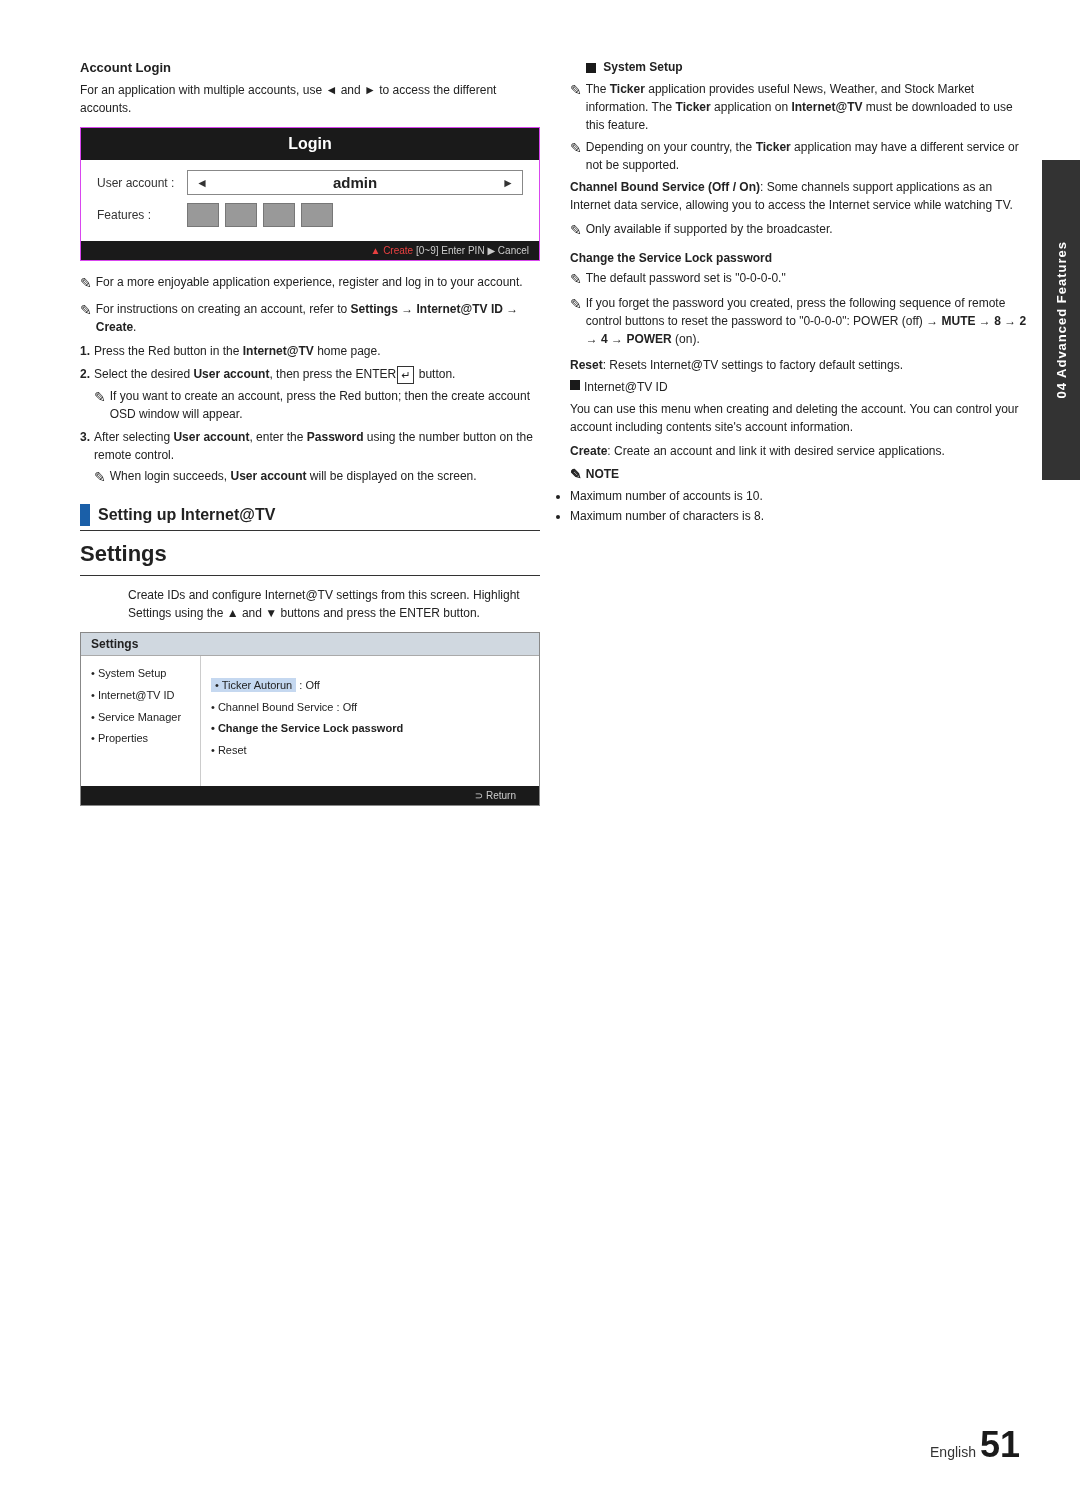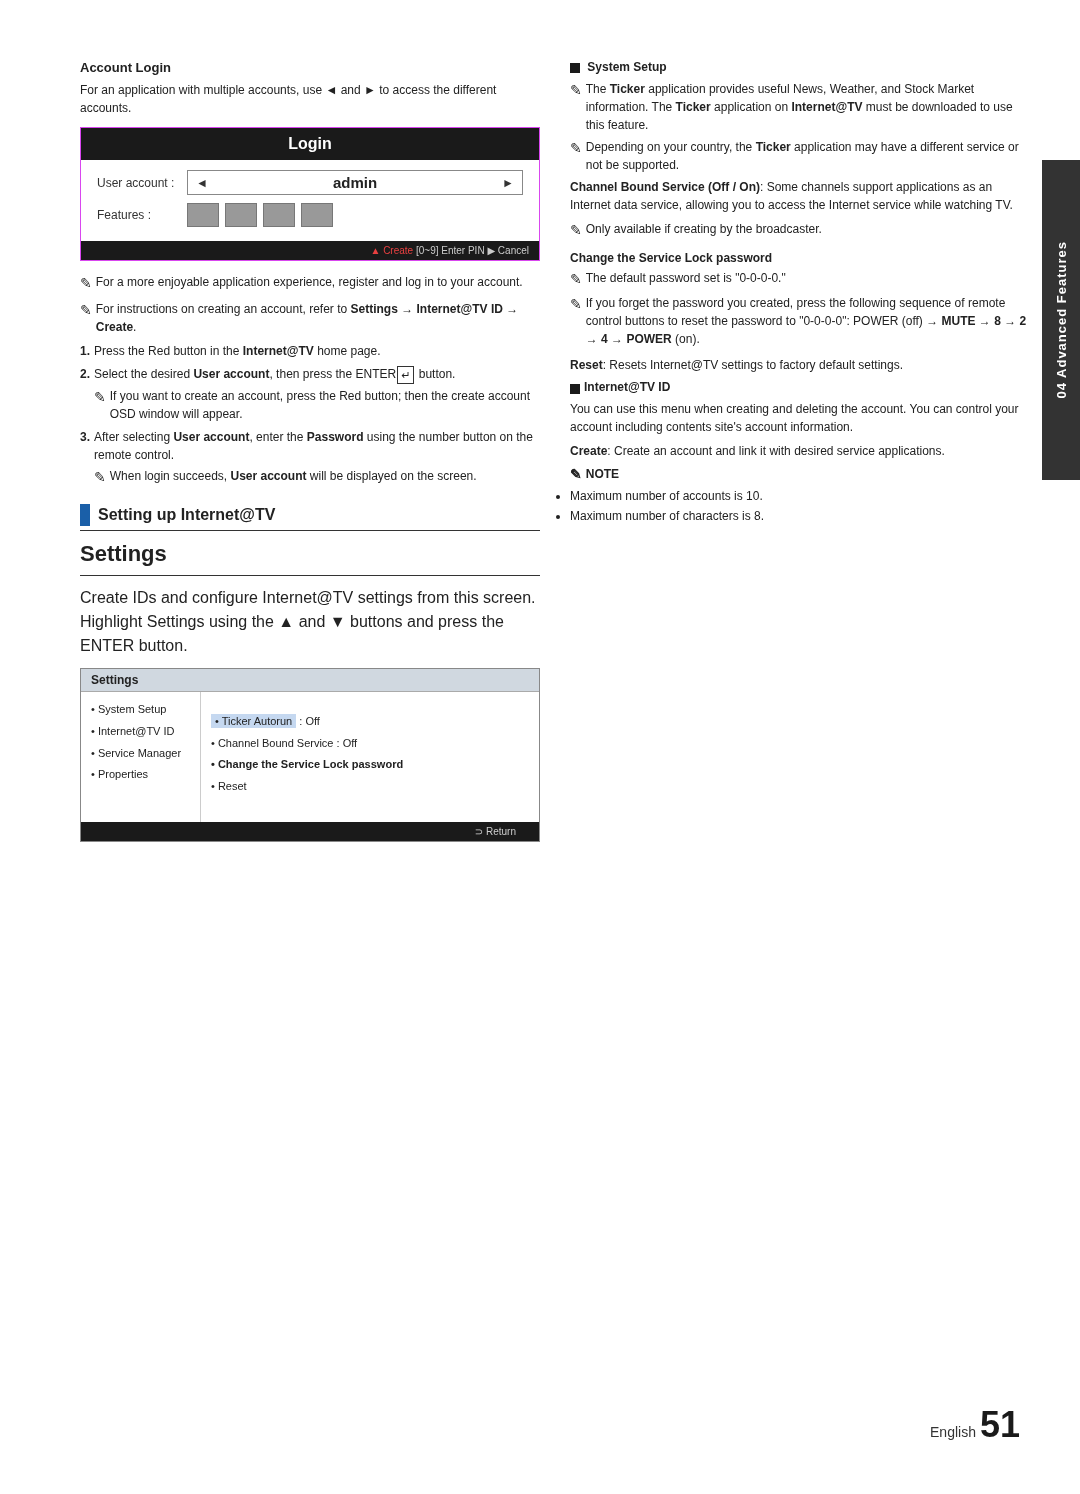--- a/index.html
+++ b/index.html
@@ -243,23 +243,24 @@
     }
 
     
     .settings-heading {
       font-size: 22px;
       font-weight: bold;
       margin-bottom: 8px;
     }
 
     .settings-desc {
-      font-size: 16px;
+      font-size: 12px;
       line-height: 1.5;
       margin-bottom: 10px;
+      margin-left: 48px;
     }
 
     
     .settings-box {
       border: 1px solid #888;
       background: #fff;
       margin-top: 4px;
     }
 
     .settings-box-header {
@@ -324,20 +325,21 @@
       background: #1a1a1a;
       margin-right: 4px;
       vertical-align: middle;
     }
 
     .right-section-title {
       font-size: 12px;
       font-weight: bold;
       margin-bottom: 6px;
       margin-top: 0;
+      margin-left: 16px;
     }
 
     .right-body-text {
       font-size: 12px;
       line-height: 1.5;
       margin-bottom: 6px;
     }
 
     .right-note {
       display: flex;
@@ -354,23 +356,23 @@
     }
 
     .reset-text {
       font-size: 12px;
       line-height: 1.5;
       margin: 8px 0 6px 0;
     }
 
     .internet-tv-title {
       display: flex;
-      align-items: flex-end;
-      font-size: 12px;
-      font-weight: bold;
+      align-items: flex-start;
+      font-size: 12px;
+      font-weight: normal;
       margin: 6px 0 6px 0;
     }
 
     .note-box {
       margin: 6px 0;
     }
 
     .note-header {
       display: flex;
       align-items: center;
@@ -380,21 +382,21 @@
     }
 
     .bullet-list {
       font-size: 12px;
       line-height: 1.7;
     }
 
     
     .page-footer {
       position: absolute;
-      bottom: 48px;
+      bottom: 28px;
       right: 60px;
       display: flex;
       align-items: baseline;
       gap: 4px;
     }
 
     .page-english {
       font-size: 14px;
       color: #333;
     }
@@ -542,21 +544,21 @@
           </div>
           <div class="right-note">
             <span class="note-icon">✎</span>
             <span>Depending on your country, the <strong>Ticker</strong> application may have a different service or not be supported.</span>
           </div>
           <div class="right-body-text">
             <strong>Channel Bound Service (Off / On)</strong>: Some channels support applications as an Internet data service, allowing you to access the Internet service while watching TV.
           </div>
           <div class="right-note">
             <span class="note-icon">✎</span>
-            <span>Only available if creating by the broadcaster.</span>
+            <span>Only available if supported by the broadcaster.</span>
           </div>
 
           <div class="change-lock-title">Change the Service Lock password</div>
           <div class="right-note">
             <span class="note-icon">✎</span>
             <span>The default password set is "0-0-0-0."</span>
           </div>
           <div class="right-note">
             <span class="note-icon">✎</span>
             <span>If you forget the password you created, press the following sequence of remote control buttons to reset the password to "0-0-0-0": POWER (off) → <strong>MUTE → 8 → 2 → 4 → POWER</strong> (on).</span>

